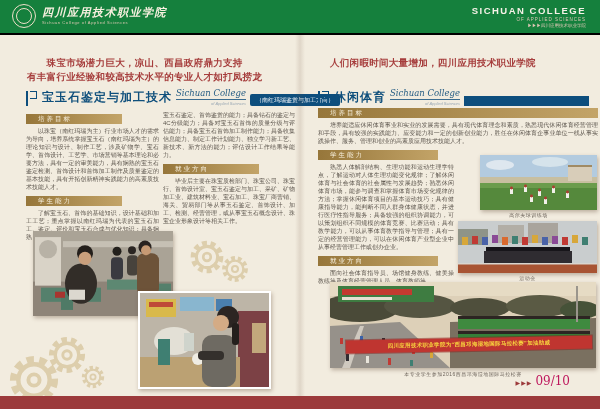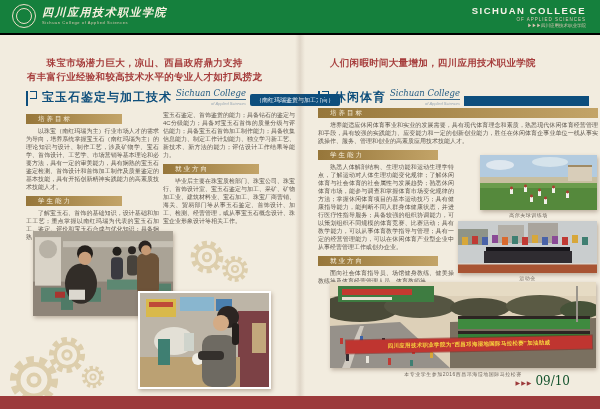--- a/index.html
+++ b/index.html
@@ -48,21 +48,21 @@
   .para{font-size:6px;line-height:8px;color:#5d564e;text-align:justify;margin:3px 0 0;}
   .indent{text-indent:12px;}
   .mt5{margin-top:5px;}
   .photo{position:absolute;overflow:hidden;box-shadow:1px 2px 4px rgba(90,60,40,.35);}
   .photo svg{display:block;width:100%;height:100%;}
   .wborder{border:2px solid #fff;}
   .cap{position:absolute;font-size:5px;color:#6d645b;text-align:center;letter-spacing:.5px;}
   .gear{position:absolute;opacity:.8;}
   .pageno{position:absolute;top:374px;right:30px;display:flex;align-items:baseline;gap:3px;}
   .arrows{font-size:6px;color:#9c3a3b;letter-spacing:1px;}
-  .num{font-family:"DejaVu Serif",serif;font-size:12px;color:#14532d;}
+  .num{font-family:"DejaVu Serif",serif;font-size:12px;color:#be185d;}
   .banner{position:absolute;left:16px;right:4px;top:56px;height:13px;background:#bf3530;
           transform:rotate(-1.2deg);display:flex;align-items:center;justify-content:center;
           box-shadow:0 0 0 1px rgba(140,30,25,.5);}
   .banner span{color:#f7d23e;font-size:5.5px;font-weight:bold;white-space:nowrap;letter-spacing:.3px;}
 </style>
 </head>
 <body>
 
 <div class="spread">
 

